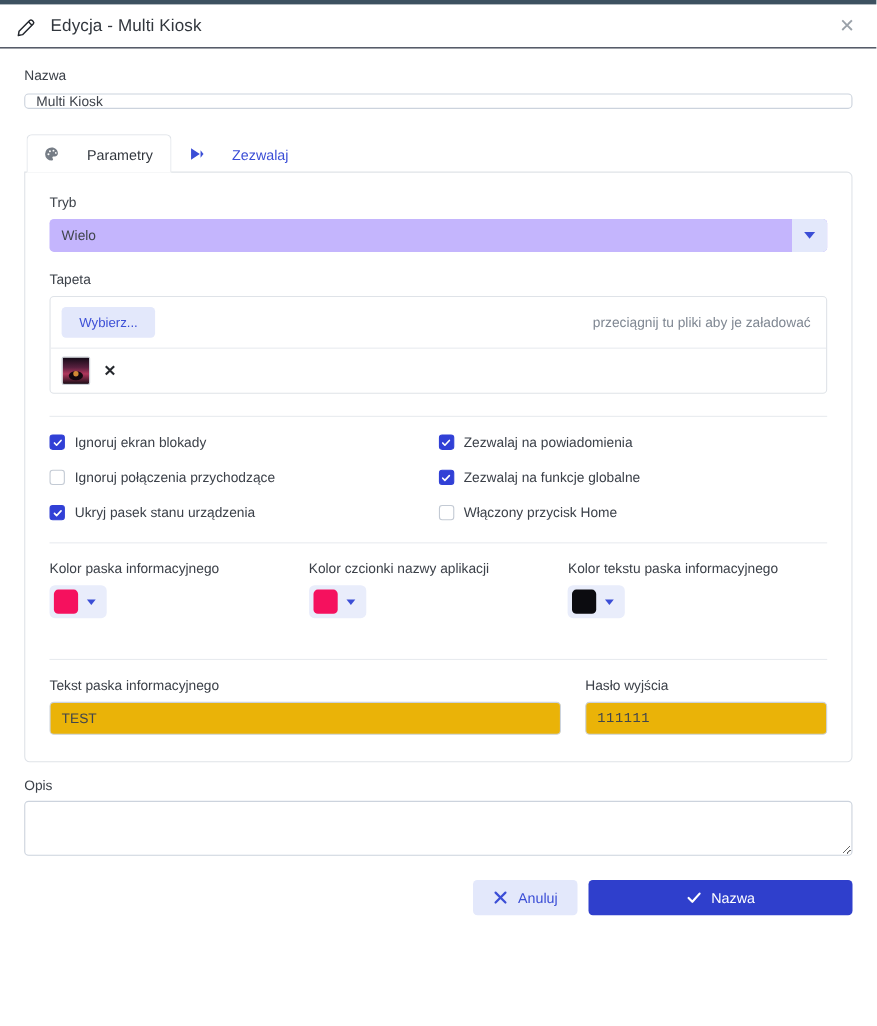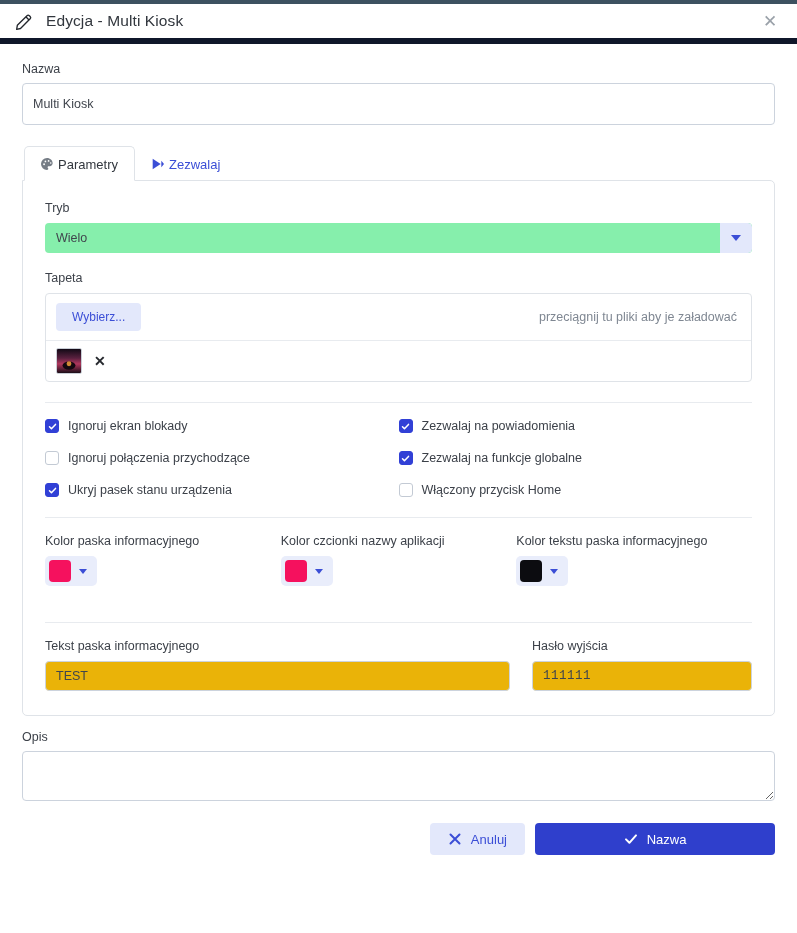--- a/index.html
+++ b/index.html
@@ -13,50 +13,50 @@
   .app { position: relative; width: 797px; height: 933px; overflow: hidden; background:#fff; }
 
   
   .top-strip { height: 4px; background: #3d5160; width: 100%; }
 
   
   .dlg-header {
     height: 40px;
     display: flex; align-items: center;
     padding: 0 18px 0 14px;
-    border-bottom: 6px solid #0f172a;
+    border-bottom: 1px solid #0f172a;
     position: relative;
   }
   .pencil-icon { width: 20px; height: 20px; margin-right: 12px; flex: 0 0 auto; display:block; }
   .dlg-title { font-size: 15.5px; color: #31363d; letter-spacing: .1px; }
   .close-btn {
     position: absolute; right: 16px; top: 50%; transform: translateY(-50%);
     width: 22px; height: 22px; display:flex; align-items:center; justify-content:center;
     color: #9aa1a9; font-size: 17px; line-height: 1; cursor: pointer; font-weight: 400;
   }
 
   
   .dlg-body { padding: 18px 22px 0 22px; }
 
   .field-label {
     font-size: 12.5px; color: #3c4149; margin-bottom: 7px; display: block;
   }
   .txt-input {
-    width: 100%; height: 42px;
+    width: 100%; height: 14px;
     border: 1px solid #ccd3dd; border-radius: 4px;
     background: #fff; padding: 0 10px;
     font-size: 12.5px; color: #40454d;
     font-family: "Liberation Sans", sans-serif;
     outline: none;
   }
 
   
   .tabs { display: flex; align-items: flex-end; margin-top: 20px; padding-left: 2px; position: relative; z-index: 2; }
   .tab {
-    display: flex; align-items: center; gap: 3px;
+    display: flex; align-items: center; gap: 24px;
     padding: 9px 16px 8px 14px;
     font-size: 13px;
     cursor: pointer;
     border: 1px solid transparent;
     border-radius: 5px 5px 0 0;
     position: relative; top: 1px;
   }
   .tab.active {
     background: #ffffff;
     border-color: #dfe3e8;
@@ -74,21 +74,21 @@
     background: #fff;
   }
 
   .sub-label { font-size: 12.5px; color: #3c4149; margin-bottom: 8px; display:block; }
 
   
   .select-wrap {
     display: flex; align-items: stretch;
     height: 30px; width: 710px; max-width: 100%;
     border-radius: 4px; overflow: hidden;
-    background: #86efac;
+    background: #c4b5fd;
     margin-bottom: 18px;
   }
   .select-val {
     flex: 1 1 auto; display: flex; align-items: center;
     padding: 0 11px; font-size: 12.5px; color: #40454d;
   }
   .select-btn {
     width: 32px; background: #e3e8fb;
     display: flex; align-items: center; justify-content: center;
     border-radius: 0 4px 4px 0;

